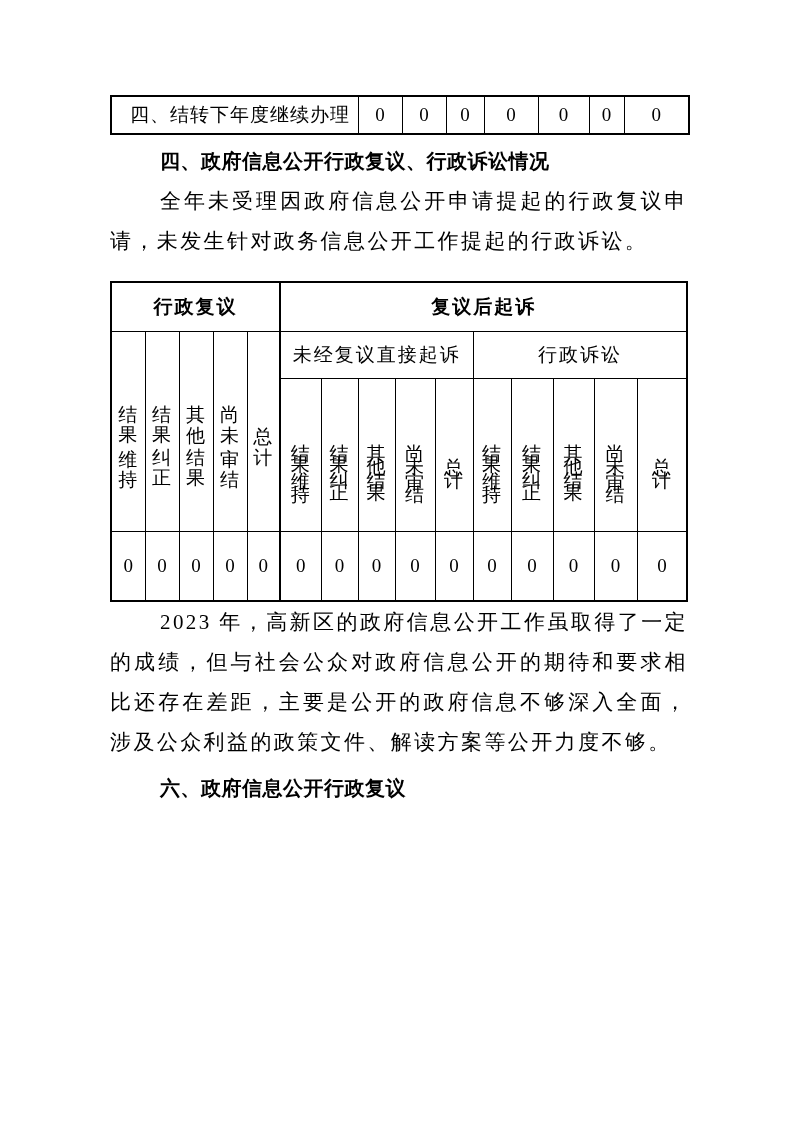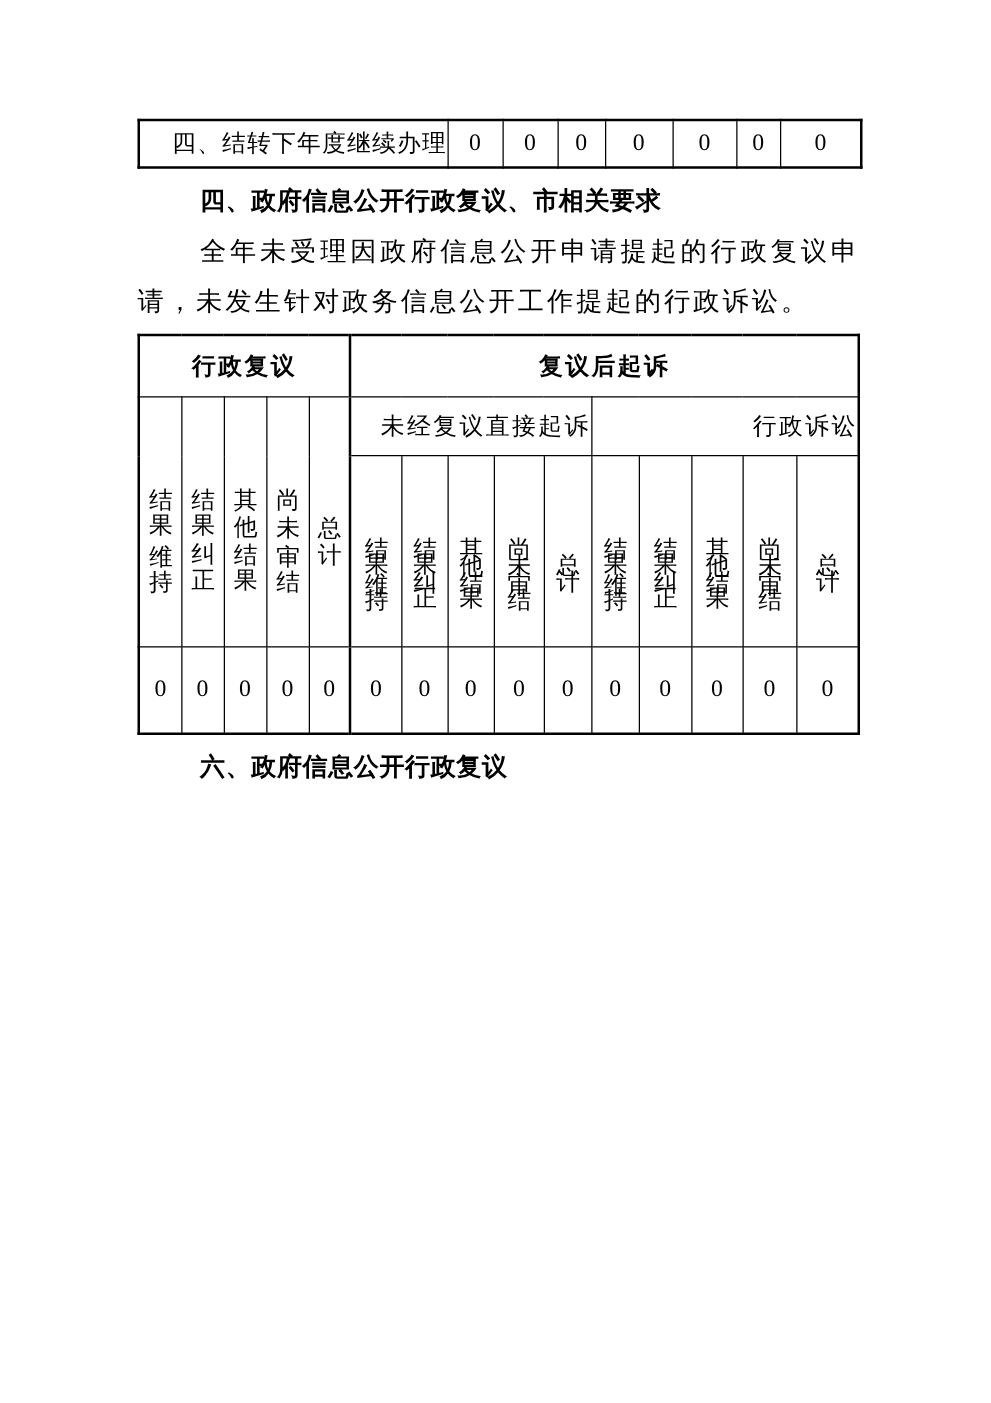--- a/index.html
+++ b/index.html
@@ -27,27 +27,27 @@
     padding:0;
     font-weight:normal;
     text-align:center;
     vertical-align:middle;
     font-size:19px;
     overflow:hidden;
   }
   
   .frag-table td{height:36px;}
   .frag-table .label{
-    text-align:right;
-    padding-left:6px;
+    text-align:left;
+    padding-left:18px;
     letter-spacing:1px;
   }
   
   .lit-table .r1 th{height:48px;font-weight:bold;letter-spacing:2px;}
-  .lit-table .r2 .sub{height:46px;letter-spacing:2px;text-align:right;}
+  .lit-table .r2 .sub{height:46px;letter-spacing:2px;}
   .lit-table .r3 th{height:152px;}
   .lit-table .r4 td{height:68px;}
   .lit-table th.vert span{
     writing-mode:vertical-rl;
     letter-spacing:0.72em;
     display:inline-block;
     line-height:1;
     margin-top:6px;
   }
   .lit-table th.tall span{letter-spacing:1.15em;margin-top:8px;}
@@ -63,21 +63,21 @@
     letter-spacing:0.5px;
   }
   p{
     margin:0;
     font-size:21px;
     line-height:40px;
     letter-spacing:2.4px;
     text-align:justify;
     text-indent:50px;
   }
-  .lit-table{margin-top:6px;}
+  .lit-table{margin-top:20px;}
   .h5{margin-top:14px;}
 </style>
 </head>
 <body>
 
 <div class="page">
 
   <table class="frag-table">
     <colgroup>
       <col style="width:247px">
@@ -96,21 +96,21 @@
         <td>0</td>
         <td>0</td>
         <td>0</td>
         <td>0</td>
         <td>0</td>
         <td>0</td>
       </tr>
     </tbody>
   </table>
 
-  <h2>四、政府信息公开行政复议、市相关要求</h2>
+  <h2>四、政府信息公开行政复议、行政诉讼情况</h2>
   <p>全年未受理因政府信息公开申请提起的行政复议申请，未发生针对政务信息公开工作提起的行政诉讼。</p>
 
   <table class="lit-table">
     <colgroup>
       <col style="width:34px">
         <col style="width:34px">
         <col style="width:34px">
         <col style="width:34px">
         <col style="width:33px">
       <col style="width:41px">
@@ -163,16 +163,17 @@
         <td>0</td>
         <td>0</td>
         <td>0</td>
         <td>0</td>
         <td>0</td>
         <td>0</td>
       </tr>
     </tbody>
   </table>
 
+  <p>2023 年，高新区的政府信息公开工作虽取得了一定的成绩，但与社会公众对政府信息公开的期待和要求相比还存在差距，主要是公开的政府信息不够深入全面，涉及公众利益的政策文件、解读方案等公开力度不够。</p>
 
   <h2>六、政府信息公开行政复议</h2>
 
 </div>
 
 </body></html>

